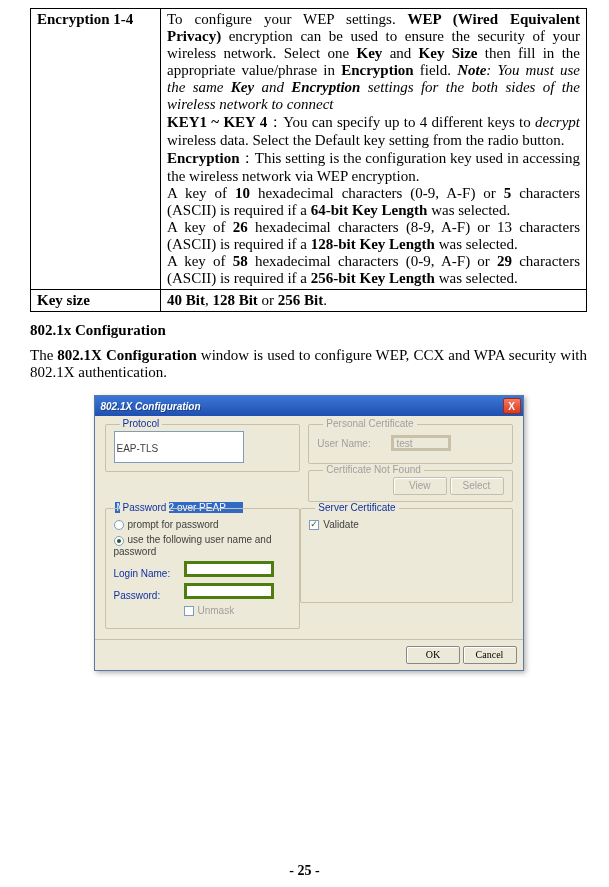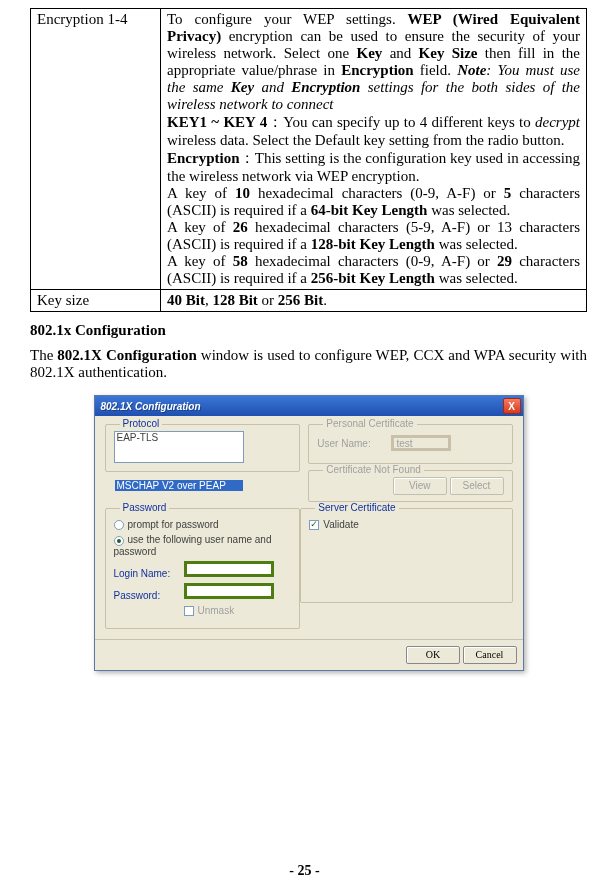--- a/index.html
+++ b/index.html
@@ -16,21 +16,21 @@
   table.doc-table {
     border-collapse: collapse;
     width: 100%;
     margin-bottom: 10px;
   }
   table.doc-table td {
     border: 1px solid #000;
     padding: 2px 6px;
     vertical-align: top;
   }
-  td.label-cell { width: 130px; font-weight: normal; margin-top: 32px; }
+  td.label-cell { width: 130px; font-weight: bold; margin-top: 32px; }
   .jus { text-align: justify; }
   b { font-weight: bold; }
   i { font-style: italic; }
   .sect-head { font-weight: bold; margin: 6px 0 8px 0; }
   .para { margin-bottom: 14px; text-align: justify; }
 
   
   .dialog-wrap {
     width: 430px;
     margin: 0 auto;
@@ -76,21 +76,21 @@
     color:#1030a0;
   }
   .disabled { color:#a0a0a0; }
   .listbox {
     border:1px solid #7f9db9;
     background:#fff;
     width:130px; height:32px;
     font-size:10px;
   }
   .listbox .sel { background:#316ac5; color:#fff; padding:0 2px;margin-top:37px;}
-  .listbox .row { padding:0 2px; }
+  .listbox .row { padding:11px 2px; }
   .txt-in {
     border:3px solid #4d7c0f; background:#fff;
     height:16px; font-size:10px; padding:0 2px;
   }
   .txt-in.dis { background:#ece9d8; border-color:#c8c0a8;}
   .radio {
     display:inline-block; width:10px; height:10px;
     border:1px solid #7f9db9; border-radius:50%;
     background:#fff; vertical-align:middle; margin-right:4px;
     position:relative;
@@ -136,21 +136,21 @@
 
 <table class="doc-table">
   <tbody>
       <tr>
     <td class="label-cell">Encryption 1-4</td>
     <td class="jus">
       <div class="jus"><span>To configure your WEP settings. </span><b>WEP (Wired Equivalent Privacy)</b><span> encryption can be used to ensure the security of your wireless network. Select one </span><b>Key</b><span> and </span><b>Key Size</b><span> then fill in the appropriate value/phrase in </span><b>Encryption</b><span> field. </span><b><i>Note</i></b><i><span>: You must use the same </span><b>Key</b><span> and </span><b>Encryption</b><span> settings for the both sides of the wireless network to connect</span></i></div>
       <div class="jus"><b>KEY1 ~ KEY 4</b><span>：You can specify up to 4 different keys to </span><i>decrypt</i><span> wireless data. Select the Default key setting from the radio button.</span></div>
       <div class="jus"><b>Encryption</b><span>：This setting is the configuration key used in accessing the wireless network via WEP encryption.</span></div>
       <div class="jus"><span>A key of </span><b>10</b><span> hexadecimal characters (0-9, A-F) or </span><b>5</b><span> characters (ASCII) is required if a </span><b>64-bit Key Length</b><span> was selected.</span></div>
-      <div class="jus"><span>A key of </span><b>26</b><span> hexadecimal characters (5-9, A-F) or 13 characters (ASCII) is required if a </span><b>128-bit Key Length</b><span> was selected.</span></div>
+      <div class="jus"><span>A key of </span><b>26</b><span> hexadecimal characters (8-9, A-F) or 13 characters (ASCII) is required if a </span><b>128-bit Key Length</b><span> was selected.</span></div>
       <div class="jus"><span>A key of </span><b>58</b><span> hexadecimal characters (0-9, A-F) or </span><b>29</b><span> characters (ASCII)  is required if a </span><b>256-bit Key Length</b><span> was selected.</span></div>
     </td>
   </tr>
   <tr>
     <td class="label-cell">Key size</td>
     <td><b>40 Bit</b><span>, </span><b>128 Bit</b><span> or </span><b>256 Bit</b><span>.</span></td>
   </tr>
 </tbody>
   </table>
 

